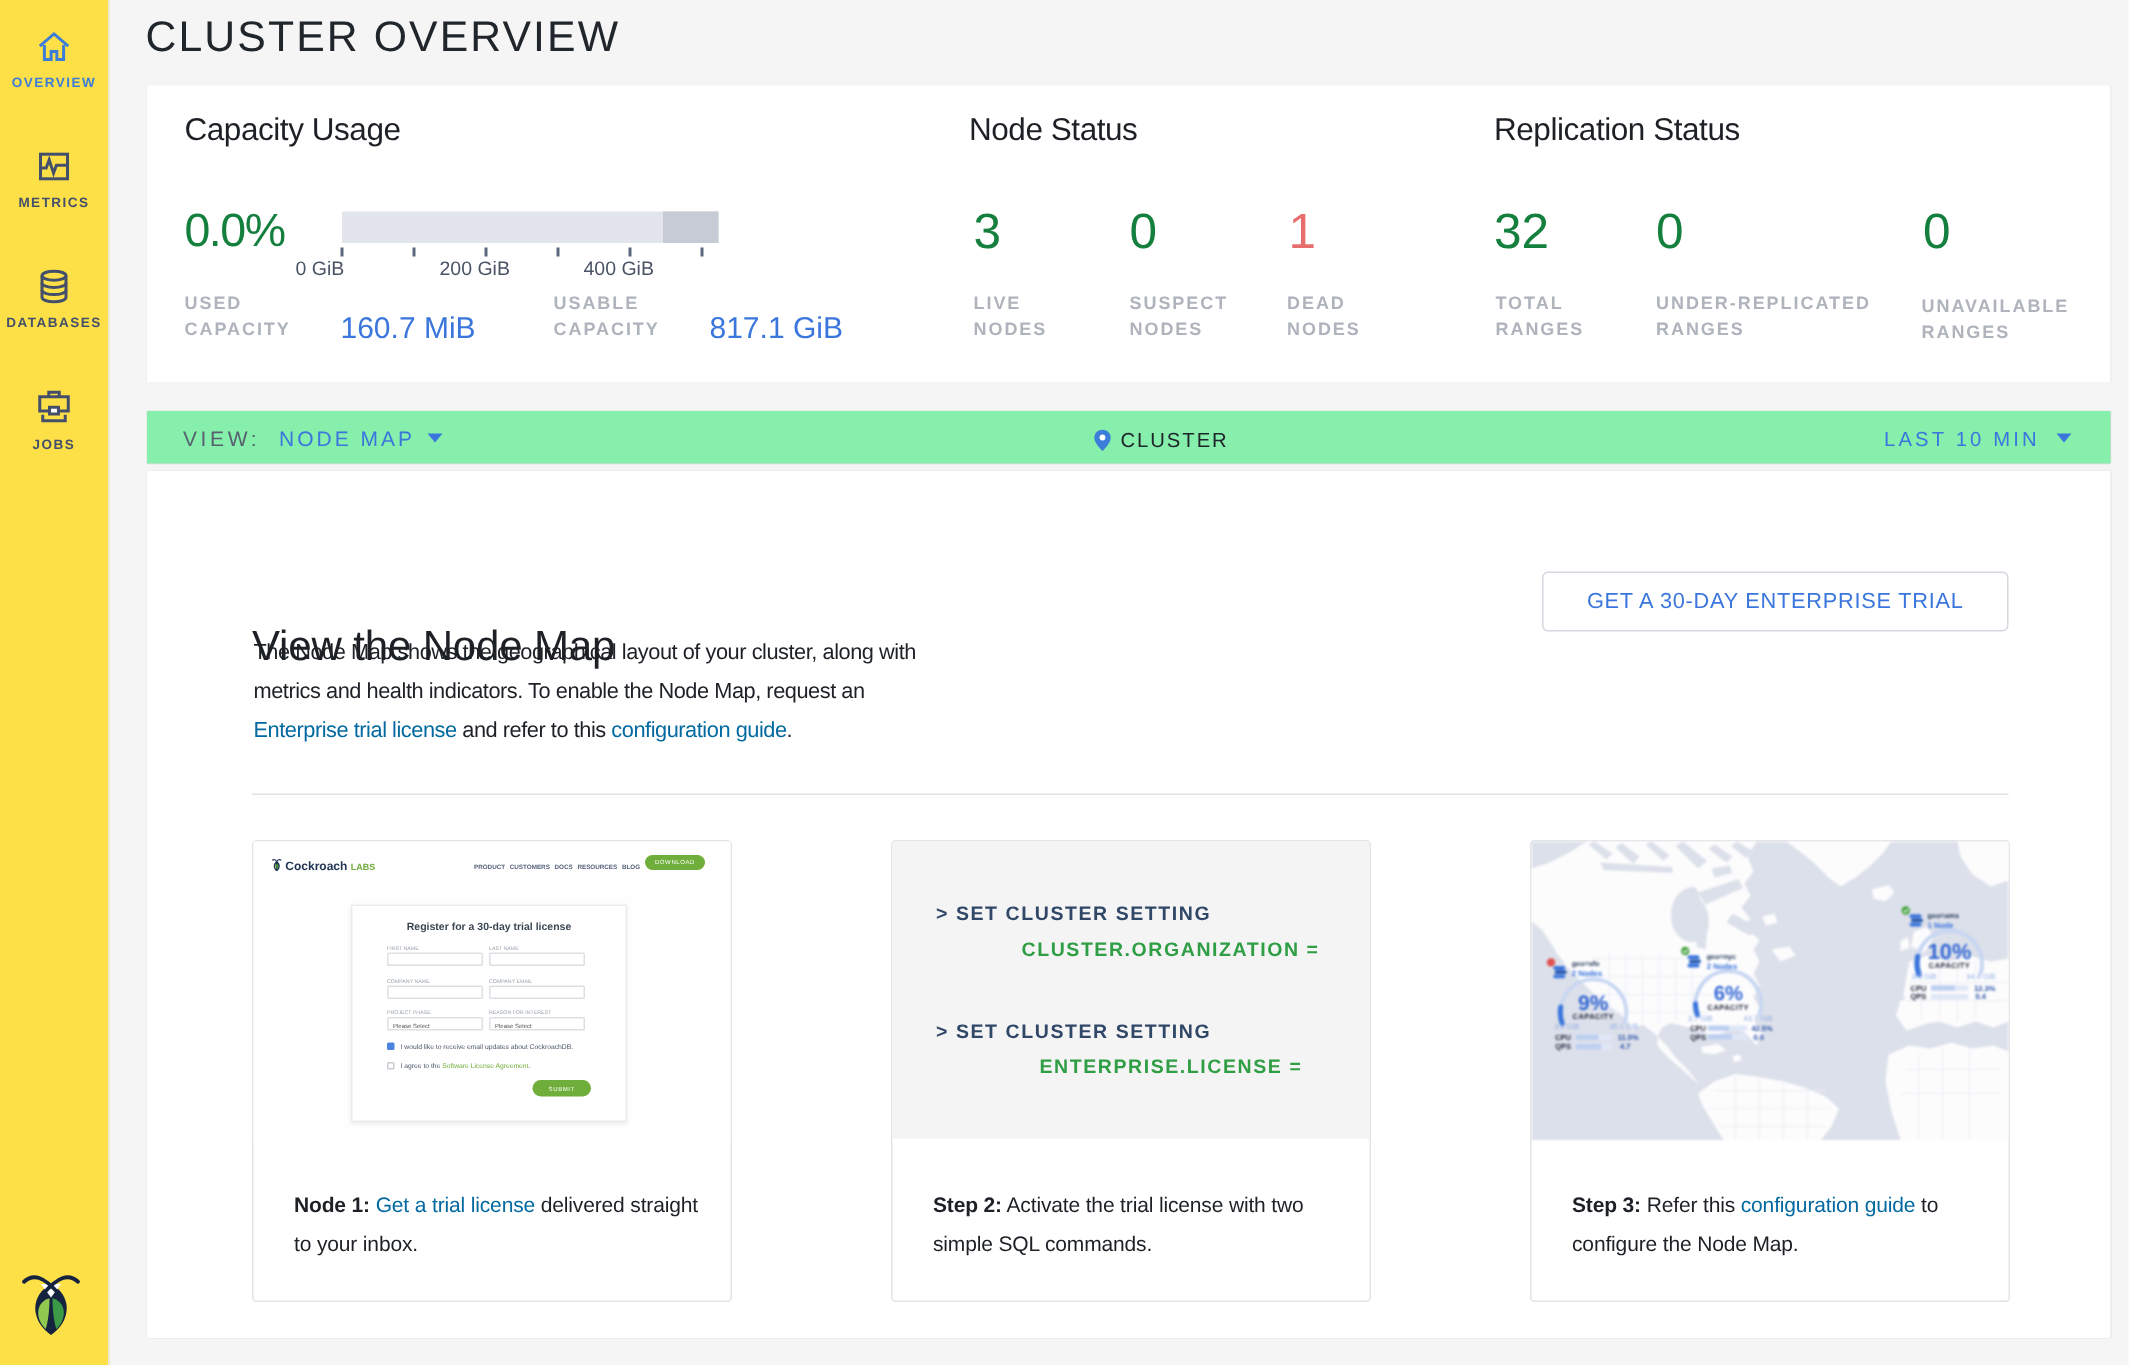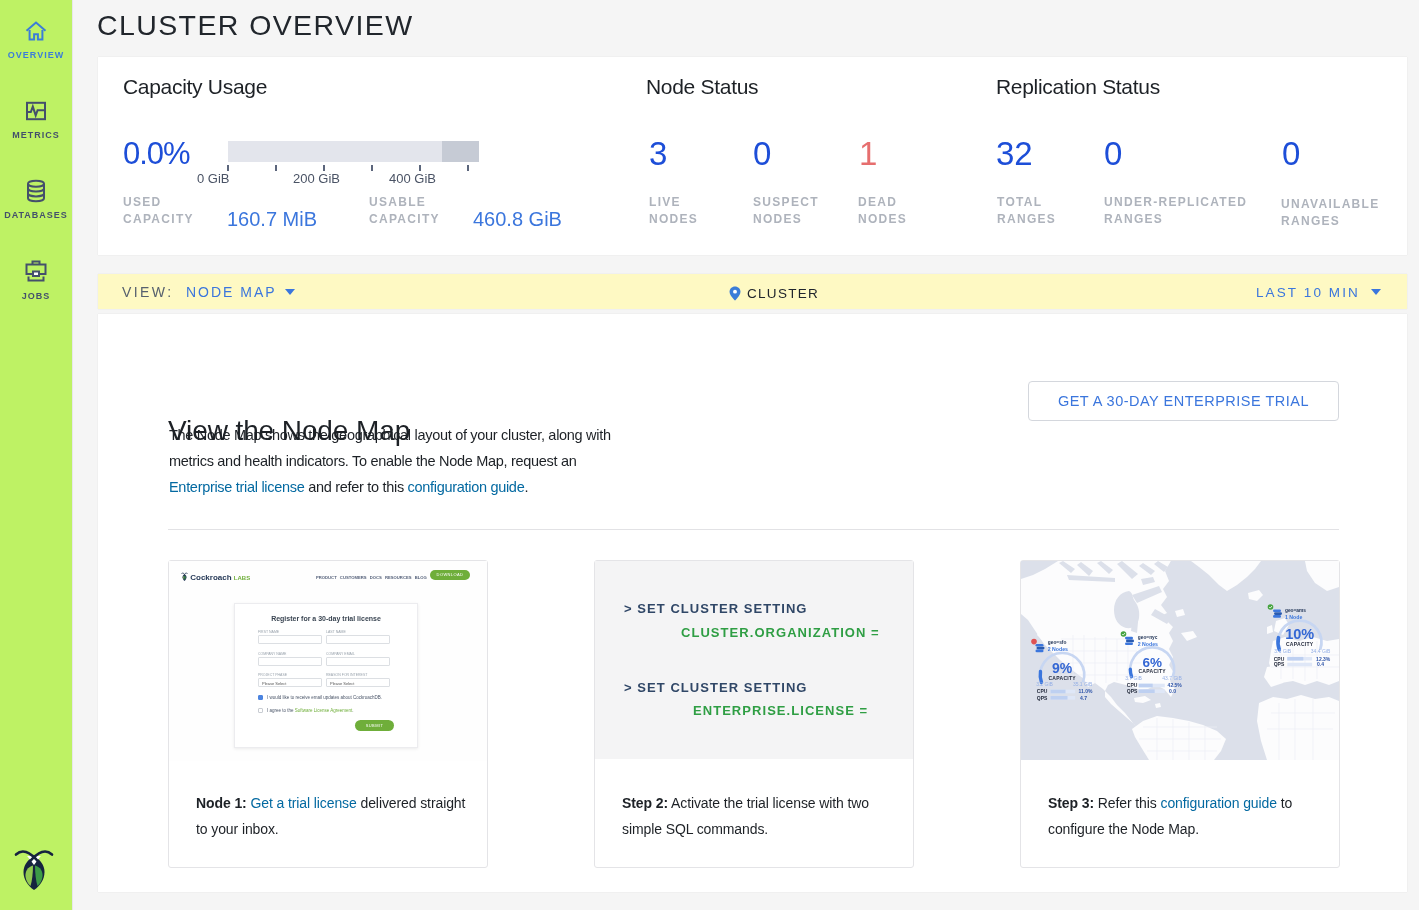--- a/index.html
+++ b/index.html
@@ -2,45 +2,45 @@
 <html><head>
 <meta charset="utf-8">
 <style>
 * { margin:0; padding:0; box-sizing:border-box; }
 html,body { width:1419px; height:910px; overflow:hidden; }
 body { font-family:"Liberation Sans", sans-serif; background:#f5f5f5; color:#242a35; }
 #root { position:relative; width:1419px; height:910px; }
 .abs { position:absolute; }
 
 
-#sidebar { position:absolute; left:0; top:0; width:73px; height:910px; background:#bef264; border-right:1px solid #e7e7ea; }
+#sidebar { position:absolute; left:0; top:0; width:73px; height:910px; background:#fde047; border-right:1px solid #e7e7ea; }
 .navitem { position:absolute; left:0; width:72px; text-align:center; }
 .navitem svg { display:block; margin:0 auto; }
 .navlabel { display:block; margin-top:7px; font-size:9px; font-weight:700; letter-spacing:1px; color:#44506b; }
 .navitem.active .navlabel { color:#3b7dd8; }
 
 
 #title { position:absolute; left:97px; top:9px; font-size:28.5px; letter-spacing:1.4px; color:#21262c; font-weight:400; }
 
 
 #summary { position:absolute; left:98px; top:57px; width:1309px; height:198px; background:#fff; box-shadow:0 0 1px rgba(0,0,0,0.12); }
 .sechead { position:absolute; font-size:21px; letter-spacing:-0.3px; color:#1d2126; }
-.bignum { position:absolute; font-size:33px; color:#1d4ed8; }
+.bignum { position:absolute; font-size:33px; color:#15803d; }
 .bignum.red { color:#e66e6e; }
 .smalllabel { position:absolute; font-size:12px; font-weight:700; letter-spacing:1.3px; color:#aeb3bc; line-height:16.5px; }
 .val { position:absolute; font-size:20px; color:#3b76dd; }
 
 
 #capbar { position:absolute; left:130px; top:84px; width:251px; height:21px; background:#e3e5ec; }
 #capbar .dark { position:absolute; right:0; top:0; width:37px; height:21px; background:#c6cbd5; }
 .tick { position:absolute; top:108px; width:1.5px; height:6px; background:#5c667c; }
 .ticklabel { position:absolute; top:114px; font-size:13px; color:#4a5365; width:60px; text-align:left; }
 
 
-#viewbar { position:absolute; left:98px; top:274px; width:1309px; height:35px; background:#fef9c3; box-shadow:0 0 1px rgba(0,0,0,0.12); }
+#viewbar { position:absolute; left:98px; top:274px; width:1309px; height:35px; background:#86efac; box-shadow:0 0 1px rgba(0,0,0,0.12); }
 #viewbar .blue { color:#3b7dd8; }
 .caret { display:inline-block; width:0; height:0; border-left:5.5px solid transparent; border-right:5.5px solid transparent; border-top:6px solid #3b76dd; vertical-align:middle; margin-left:8px; margin-top:-2px; }
 
 
 #main { position:absolute; left:98px; top:314px; width:1309px; height:578px; background:#fff; box-shadow:0 0 1px rgba(0,0,0,0.12); }
 #main h2 { position:absolute; left:70px; top:61px; font-size:28px; font-weight:400; letter-spacing:-0.1px; color:#1d2126;margin-top:40px; }
 #intro { position:absolute; left:71px; top:108px; width:470px; font-size:14.5px; letter-spacing:-0.3px; line-height:26px; color:#1d2126; }
 a.link { color:#0369a1; text-decoration:none; }
 #trialbtn { position:absolute; left:930px; top:67px; width:311px; height:40px; border:1px solid #d4d7dd; border-radius:4px; background:#fff; color:#3b76dd; font-size:14.5px; letter-spacing:0.5px; text-align:center; line-height:38px; }
 #mainhr { position:absolute; left:70px; top:215px; width:1171px; height:1px; background:#e2e2e5; }
@@ -135,21 +135,21 @@
     <div class="tick" style="left:225px;"></div>
     <div class="tick" style="left:273px;"></div>
     <div class="tick" style="left:321px;"></div>
     <div class="tick" style="left:369px;"></div>
     <div class="ticklabel" style="left:99px;">0 GiB</div>
     <div class="ticklabel" style="left:195px;">200 GiB</div>
     <div class="ticklabel" style="left:291px;">400 GiB</div>
     <div class="smalllabel" style="left:25px; top:137px;">USED<br>CAPACITY</div>
     <div class="val" style="left:129px; top:151px;">160.7 MiB</div>
     <div class="smalllabel" style="left:271px; top:137px;">USABLE<br>CAPACITY</div>
-    <div class="val" style="left:375px; top:151px;">460.8 GiB</div>
+    <div class="val" style="left:375px; top:151px;">817.1 GiB</div>
 
     <div class="sechead" style="left:548px; top:18px;">Node Status</div>
     <div class="bignum" style="left:551px; top:78px;">3</div>
     <div class="bignum" style="left:655px; top:78px;">0</div>
     <div class="bignum red" style="left:761px; top:78px;">1</div>
     <div class="smalllabel" style="left:551px; top:137px;">LIVE<br>NODES</div>
     <div class="smalllabel" style="left:655px; top:137px;">SUSPECT<br>NODES</div>
     <div class="smalllabel" style="left:760px; top:137px;">DEAD<br>NODES</div>
 
     <div class="sechead" style="left:898px; top:18px;">Replication Status</div>

